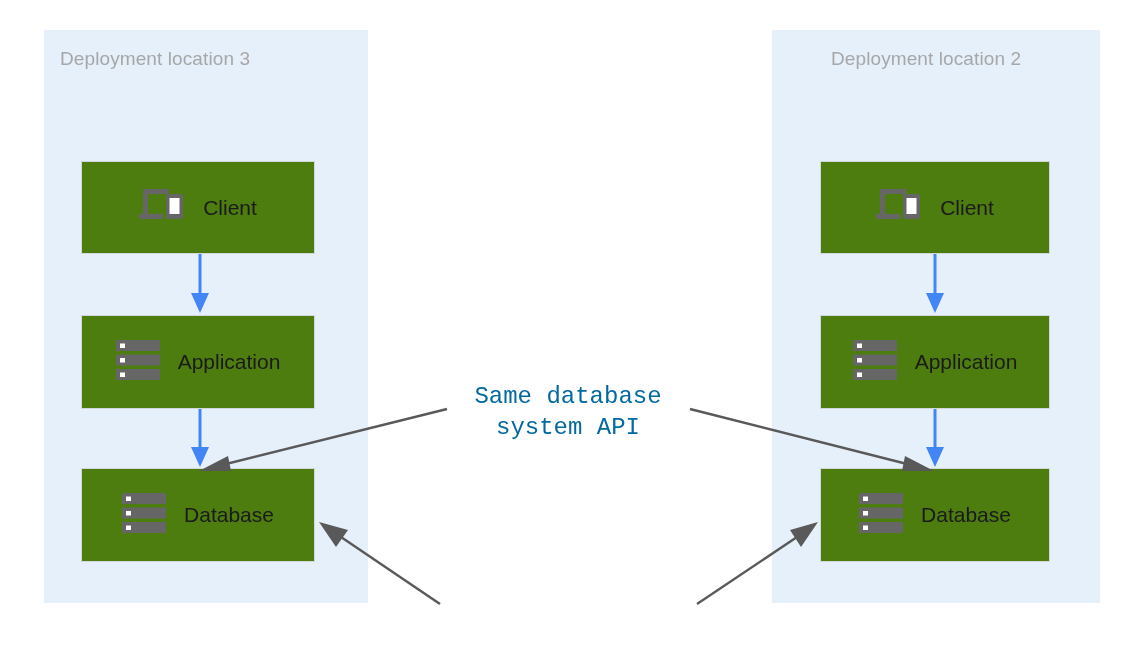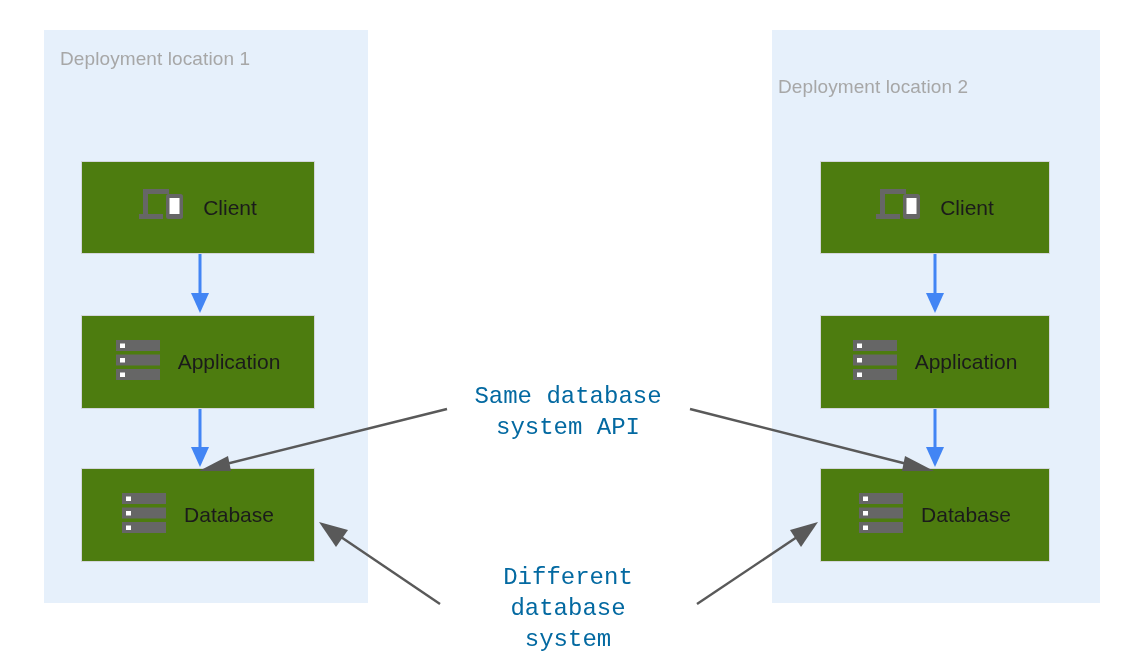--- a/index.html
+++ b/index.html
@@ -69,24 +69,24 @@
     white-space: pre-line;
     font-family: Liberation Mono, monospace;
   }
 </style>
 </head>
 <body>
 
 <div id="canvas">
 
   <div class="zone" style="left:44px; top:30px; width:324px; height:573px;"></div>
-  <div class="zone-title" style="left:60px; top:48px;">Deployment location 1</div>
+  <div class="zone-title" style="left:60px; top:48px;">Deployment location 3</div>
 
   <div class="zone" style="left:772px; top:30px; width:328px; height:573px;"></div>
-  <div class="zone-title" style="left:778px; top:48px;margin-top:28px;">Deployment location 2</div>
+  <div class="zone-title" style="left:831px; top:48px;">Deployment location 2</div>
 
   <div class="node" style="left:81px; top:161px; width:234px; height:93px;">
     <div class="node-inner">
       <span class="icon">
         <svg width="46" height="40" viewBox="0 0 46 40" xmlns="http://www.w3.org/2000/svg">
           <path fill="#666666" d="M4 3 h26 v5 H9 v20 H24 v5 H0 v-5 h4 Z"></path>
           <rect x="4" y="3" width="5" height="25" fill="#666666"></rect>
           <rect x="27" y="8" width="17" height="25" rx="2.5" fill="#666666"></rect>
           <rect x="30.5" y="12" width="10" height="16" fill="#ffffff"></rect>
         </svg>
@@ -210,16 +210,14 @@
 
     <g>
       <line x1="697" y1="604" x2="800" y2="535" stroke="#595959" stroke-width="2.4"></line>
       <polygon points="818,522 790,530 801,547" fill="#595959"></polygon>
     </g>
   </svg>
 
   <div class="annot" style="left:448px; top:381px; width:240px;">Same database
 system API</div>
 
-  <div class="annot" style="left:448px; top:562px; width:240px;">Different database
-system</div>
 
 </div>
 
 </body></html>

